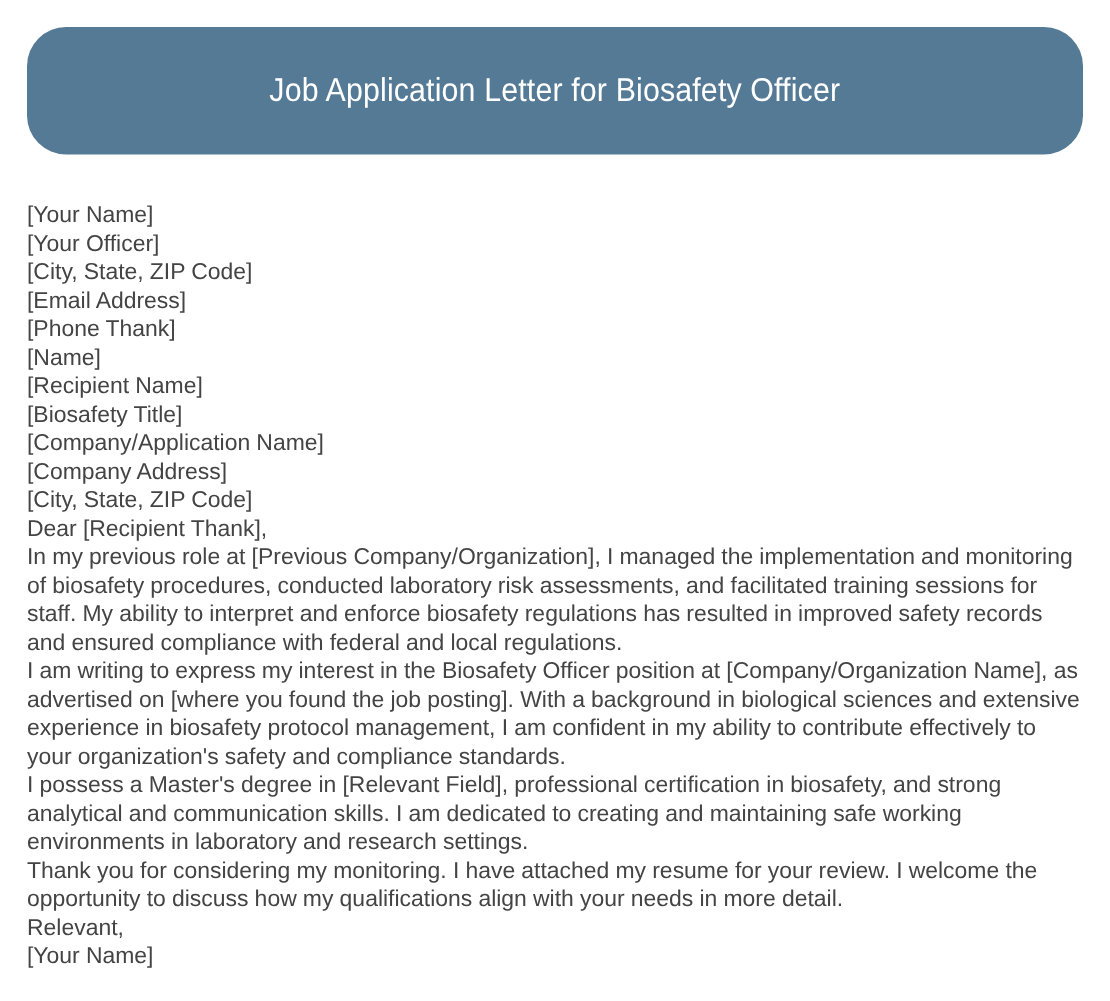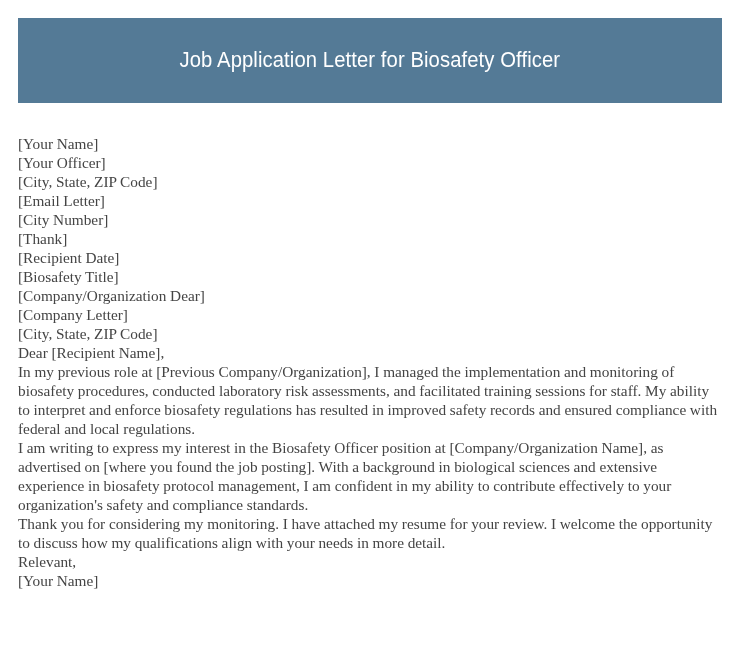--- a/index.html
+++ b/index.html
@@ -26,20 +26,21 @@
     position: absolute;
     left: 18px;
     top: 18px;
     width: 704px;
     height: 85px;
     background: #547a96;
     display: flex;
     align-items: center;
     justify-content: center;
     box-sizing: border-box;
+    border-radius: 26px;
   }
 
   #doc-title {
     color: #ffffff;
     font-family: "Liberation Sans Narrow", "Liberation Sans", "DejaVu Sans", sans-serif;
     font-size: 22px;
     font-weight: 400;
     letter-spacing: 0.1px;
     line-height: 1.1;
     text-align: center;
@@ -64,21 +65,20 @@
   .letter-para {
     margin: 0;
     padding: 0;
     color: #444444;
     font-size: 15.3px;
     line-height: 19px;
     font-weight: 400;
     text-align: left;
     white-space: normal;
     word-spacing: -0.15px;
-    font-family: Liberation Serif, serif;
   }
 
   .letter-line {
     white-space: nowrap;
   }
 </style>
 </head>
 <body>
 
 <div id="page">
@@ -86,37 +86,38 @@
   <div id="header-banner">
     <div id="doc-title">Job Application Letter for Biosafety Officer</div>
   </div>
 
   <div id="letter-body">
 
     <div>
       <p class="letter-line">[Your Name]</p>
       <p class="letter-line">[Your Officer]</p>
       <p class="letter-line">[City, State, ZIP Code]</p>
-      <p class="letter-line">[Email Letter]</p>
-      <p class="letter-line">[City Number]</p>
-      <p class="letter-line">[Thank]</p>
+      <p class="letter-line">[Email Address]</p>
+      <p class="letter-line">[Phone Thank]</p>
+      <p class="letter-line">[Name]</p>
     </div>
 
     <div>
-      <p class="letter-line">[Recipient Date]</p>
+      <p class="letter-line">[Recipient Name]</p>
       <p class="letter-line">[Biosafety Title]</p>
-      <p class="letter-line">[Company/Organization Dear]</p>
-      <p class="letter-line">[Company Letter]</p>
+      <p class="letter-line">[Company/Application Name]</p>
+      <p class="letter-line">[Company Address]</p>
       <p class="letter-line">[City, State, ZIP Code]</p>
     </div>
 
-    <p class="letter-line">Dear [Recipient Name],</p>
+    <p class="letter-line">Dear [Recipient Thank],</p>
 
     <p class="letter-para">In my previous role at [Previous Company/Organization], I managed the implementation and monitoring of biosafety procedures, conducted laboratory risk assessments, and facilitated training sessions for staff. My ability to interpret and enforce biosafety regulations has resulted in improved safety records and ensured compliance with federal and local regulations.</p>
     <p class="letter-para">I am writing to express my interest in the Biosafety Officer position at [Company/Organization Name], as advertised on [where you found the job posting]. With a background in biological sciences and extensive experience in biosafety protocol management, I am confident in my ability to contribute effectively to your organization's safety and compliance standards.</p>
+    <p class="letter-para">I possess a Master's degree in [Relevant Field], professional certification in biosafety, and strong analytical and communication skills. I am dedicated to creating and maintaining safe working environments in laboratory and research settings.</p>
     <p class="letter-para">Thank you for considering my monitoring. I have attached my resume for your review. I welcome the opportunity to discuss how my qualifications align with your needs in more detail.</p>
 
     <p class="letter-line">Relevant,</p>
     <p class="letter-line">[Your Name]</p>
 
   </div>
 
 </div>
 
 </body></html>

